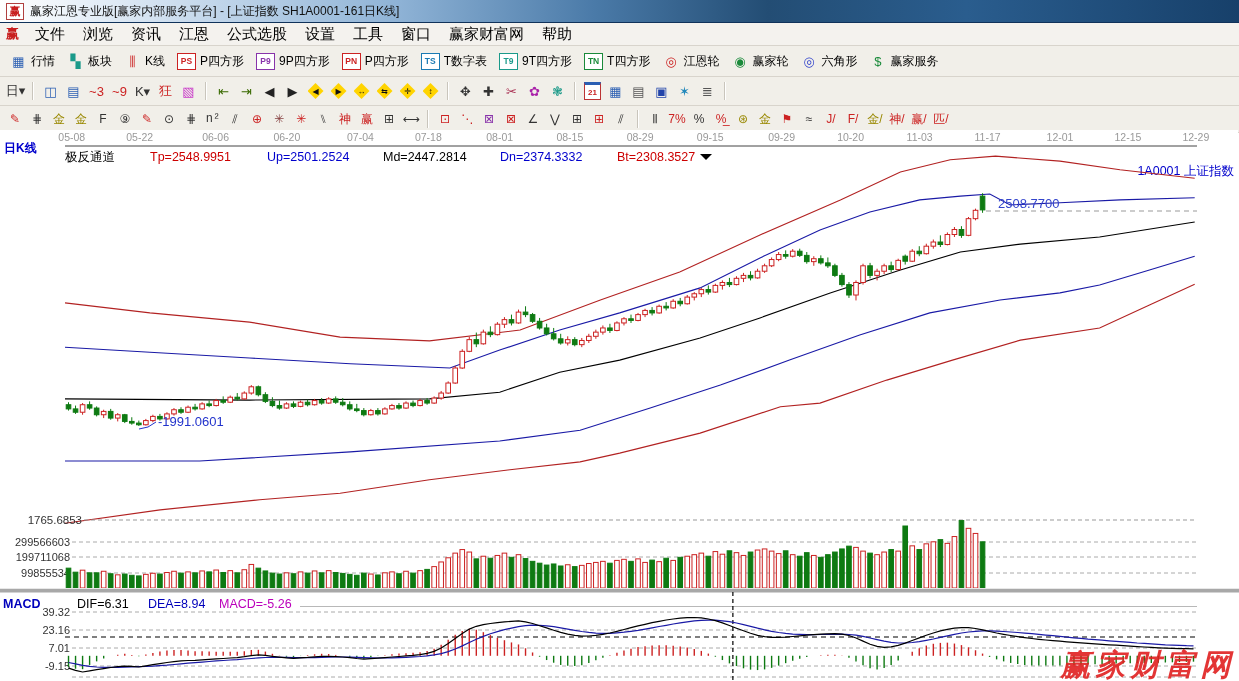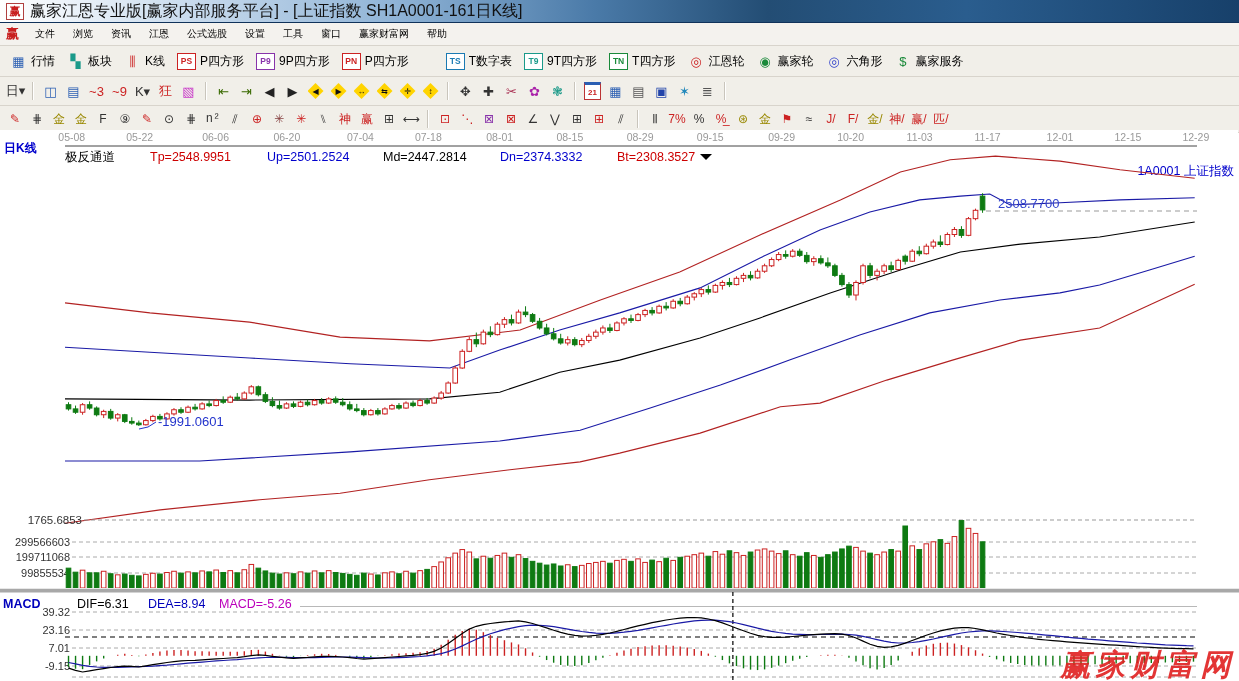--- a/index.html
+++ b/index.html
@@ -13,29 +13,29 @@
   
   .titlebar{
     height:22px;display:flex;align-items:center;gap:6px;padding:0 6px;
     background:linear-gradient(90deg,#ffffff 0%,#eef4fa 5%,#c6d9ec 16%,#8fb3d6 32%,#4a7aa8 48%,#234d74 62%,#2a5d8e 78%,#17406a 100%);
     border-bottom:1px solid #10325a;
   }
   .appicon{
     width:16px;height:15px;background:#fff;border:1px solid #b04040;color:#c81e1e;
     font-weight:bold;font-size:11px;line-height:14px;text-align:center;flex:0 0 auto;
   }
-  .titlebar .title{font-size:16px;color:#111;white-space:nowrap;}
+  .titlebar .title{font-size:12px;color:#111;white-space:nowrap;}
 
   
   .menubar{
     height:22px;background:#f4f2ee;border-bottom:1px solid #d8d4cc;
     display:flex;align-items:center;padding:0 6px;gap:2px;
   }
   .menuicon{color:#c81e1e;font-weight:bold;font-size:13px;margin-right:6px;}
-  .menu-item{font-size:10px;color:#000;padding:2px 8px;cursor:default;}
+  .menu-item{font-size:15px;color:#000;padding:2px 8px;cursor:default;}
 
   
   .tbar{
     background:#f1efe9;border-bottom:1px solid #d8d4cc;
     display:flex;align-items:center;padding:0 4px;white-space:nowrap;
   }
   .tb1{height:30px;}
   .tb2{height:28px;}
   .tb3{height:26px;}
   .tb-btn{display:inline-flex;align-items:center;gap:4px;padding:0 6px;height:100%;font-size:12px;color:#000;}
@@ -98,21 +98,21 @@
       </span>
       <span class="tb-btn">
         <span class="ico boxed" style="color: rgb(136, 51, 170); border-color: rgb(136, 51, 170);">P9</span>
         <span>9P四方形</span>
       </span>
       <span class="tb-btn">
         <span class="ico boxed" style="color: rgb(204, 34, 34); border-color: rgb(204, 34, 34);">PN</span>
         <span>P四方形</span>
       </span>
       <span class="tb-btn">
-        <span class="ico boxed" style="color: rgb(26, 122, 179); border-color: rgb(26, 122, 179); margin-left: 25px;">TS</span>
+        <span class="ico boxed" style="color: rgb(26, 122, 179); border-color: rgb(26, 122, 179);">TS</span>
         <span>T数字表</span>
       </span>
       <span class="tb-btn">
         <span class="ico boxed" style="color: rgb(26, 154, 138); border-color: rgb(26, 154, 138);">T9</span>
         <span>9T四方形</span>
       </span>
       <span class="tb-btn">
         <span class="ico boxed" style="color: rgb(26, 138, 58); border-color: rgb(26, 138, 58);">TN</span>
         <span>T四方形</span>
       </span>

